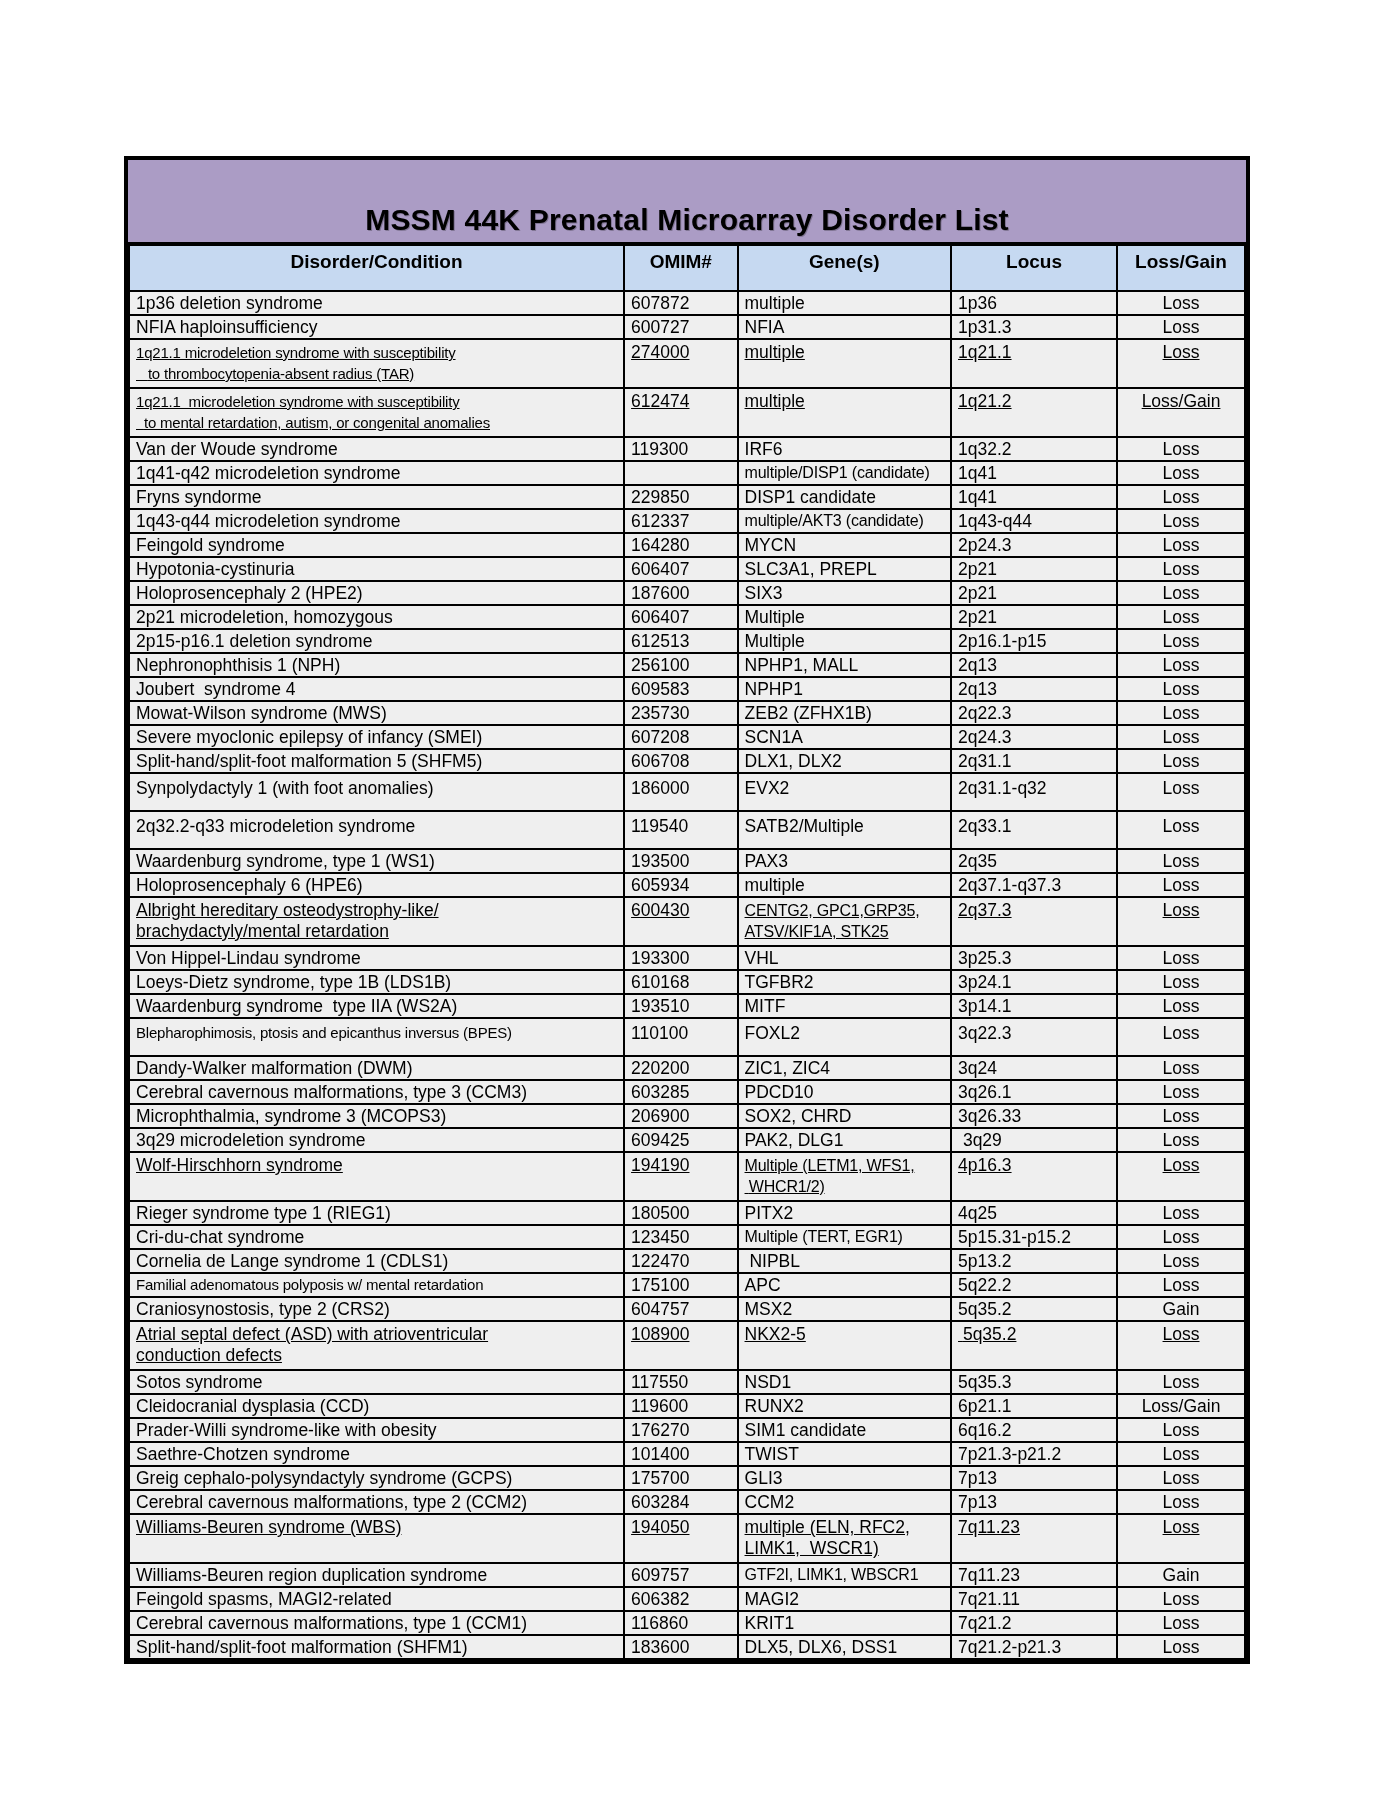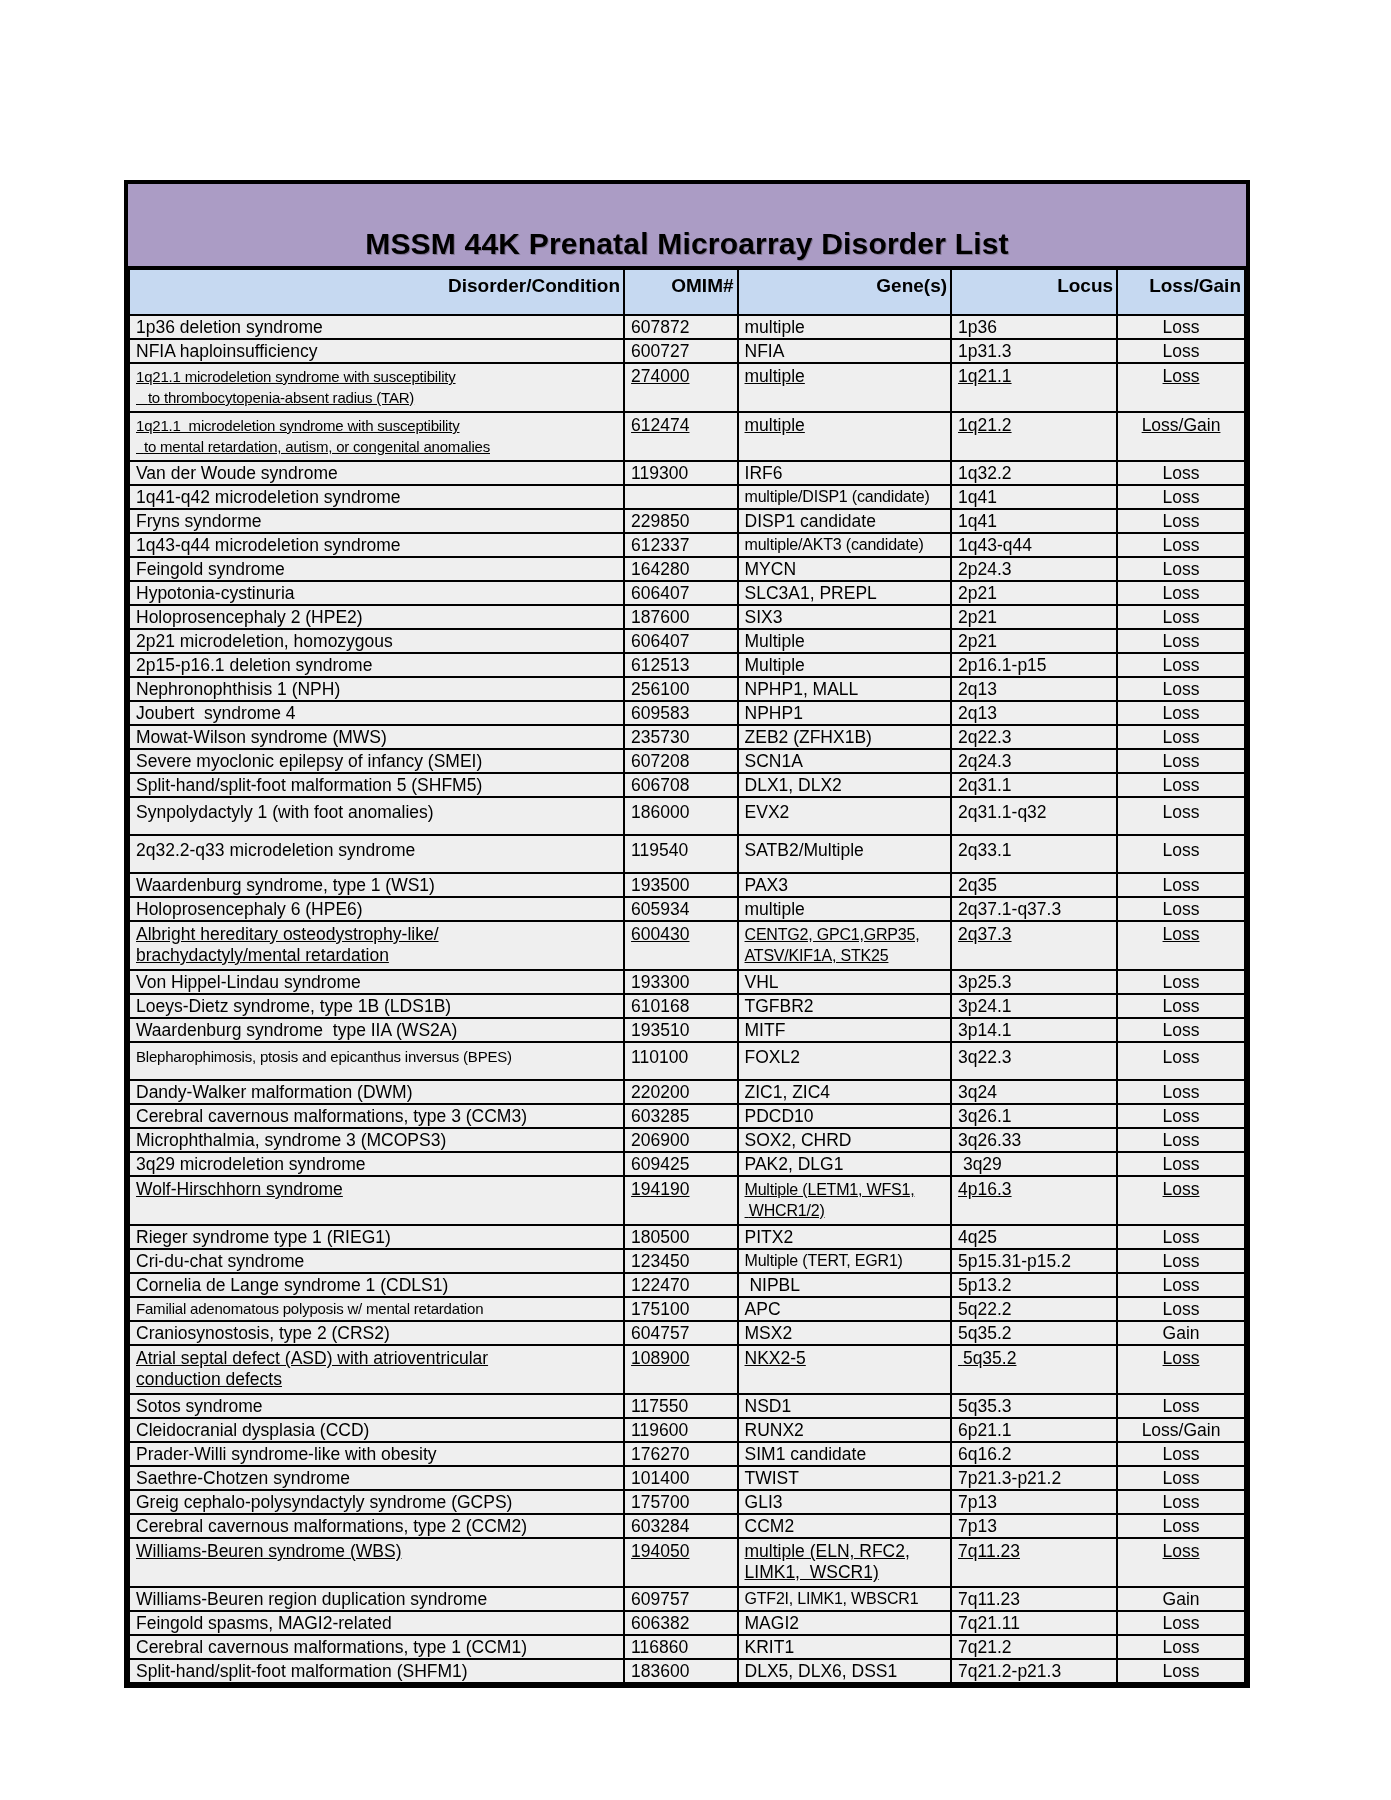--- a/index.html
+++ b/index.html
@@ -14,38 +14,37 @@
   body{
     width:1391px;height:1800px;position:relative;overflow:hidden;
     background:var(--page-bg);
     font-family:"Liberation Sans","DejaVu Sans",sans-serif;
     color:#000;
   }
   .table-wrap{
     position:absolute;left:124px;top:156px;width:1126px;
     border:4px solid var(--border);
     background:var(--row-bg);
-    margin-top:24px;
   }
   .title-bar{
     background:var(--title-bg);
     height:84px;
     border-bottom:2px solid var(--border);
     display:flex;align-items:flex-end;justify-content:center;
     font-size:30px;font-weight:bold;letter-spacing:0.2px;
     padding-bottom:5px;
     text-shadow:1px 1px 0 rgba(0,0,0,0.25);
   }
   table{
     border-collapse:collapse;table-layout:fixed;width:100%;
   }
   th{
     background:var(--header-bg);
     border:2px solid var(--border);
-    font-size:19px;font-weight:bold;text-align:right;vertical-align:top;
+    font-size:19px;font-weight:bold;text-align:center;vertical-align:top;
     height:46px;padding:5px 3px 0 3px;
   }
   td{
     background:var(--row-bg);
     border:2px solid var(--border);
     font-size:17.5px;line-height:20px;vertical-align:top;
     padding:1px 4px 1px 6px;
     white-space:pre-wrap;
     overflow:hidden;
   }

